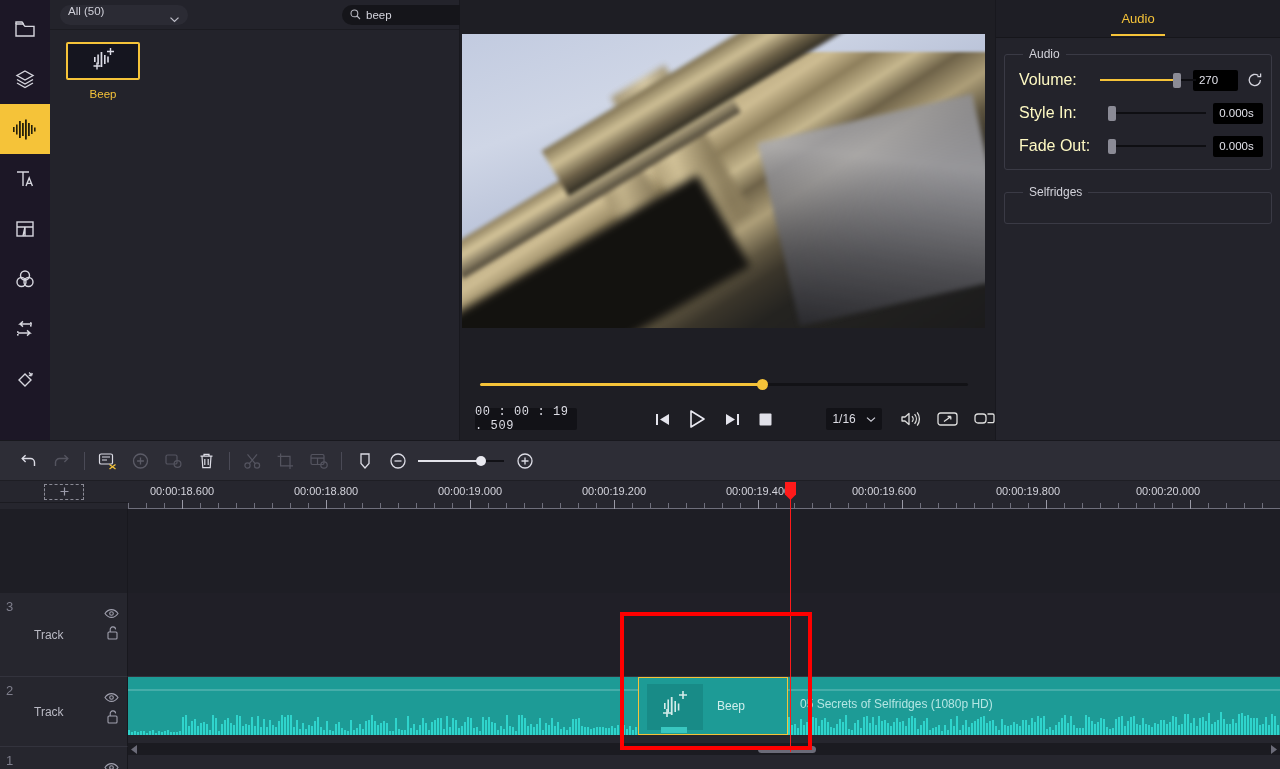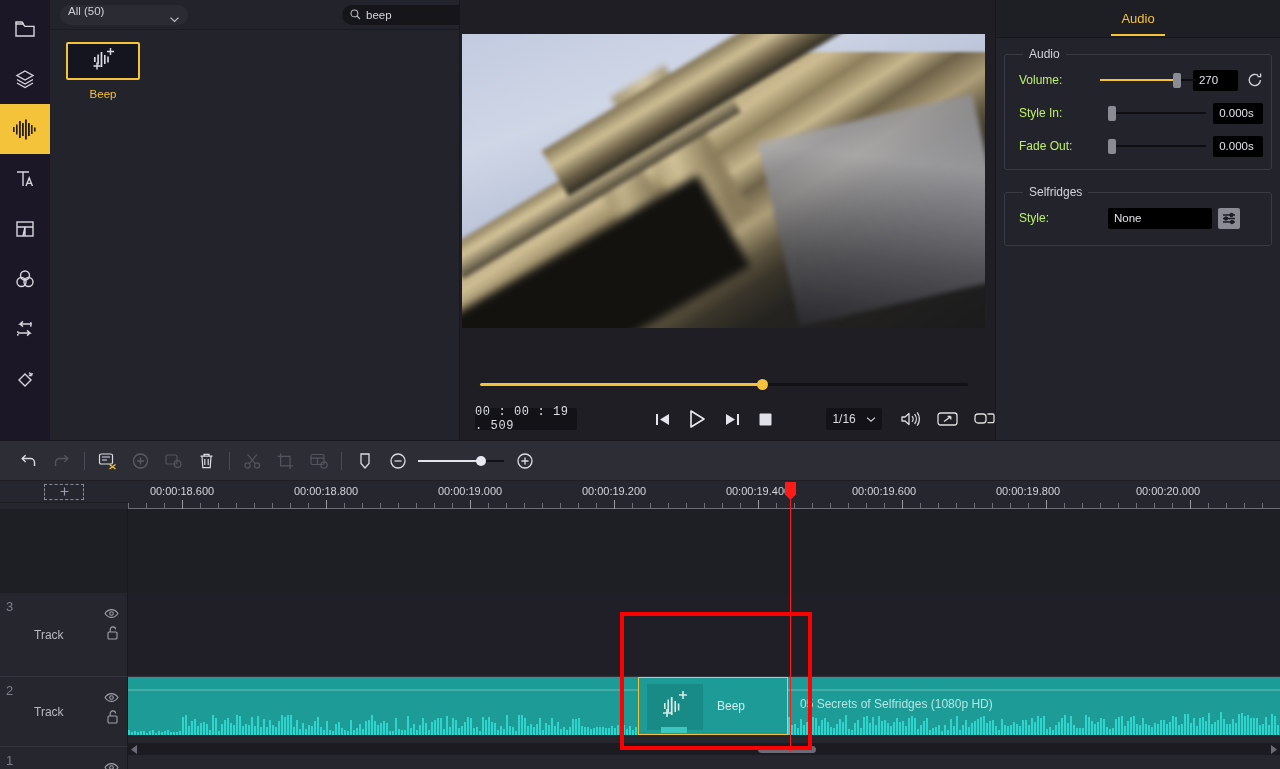--- a/index.html
+++ b/index.html
@@ -194,21 +194,21 @@
   .fieldset {
     position: relative; margin: 16px 8px 0 8px;
     border: 1px solid #3a3a45; border-radius: 3px; padding: 14px 8px 12px;
   }
   .fieldset > .legend {
     position: absolute; top: -8px; left: 18px; background: #23232b;
     padding: 0 6px; font-size: 12px; color: #d2d2da;
   }
   .row { display: flex; align-items: center; height: 22px; margin-bottom: 11px; }
   .row:last-child { margin-bottom: 0; }
-  .row .lbl { width: 95px; font-size: 12px; color: #bef264; padding-left: 6px; }
+  .row .lbl { width: 95px; font-size: 16px; color: #fef9c3; padding-left: 6px; }
   .slider { position: relative; width: 100px; height: 22px; }
   .slider .track {
     position: absolute; left: 2px; top: 10px; width: 96px; height: 2px;
     background: #0e0e12;
   }
   .slider .fill {
     position: absolute; left: 2px; top: 10px; height: 2px; background: #f5c339;
   }
   .slider .knob {
     position: absolute; top: 4px; width: 8px; height: 15px;
@@ -594,32 +594,20 @@
           <span class="track"></span>
           <span class="knob" style="left:0"></span>
         </span>
         <span class="numbox">0.000s</span>
       </div>
 
     </div>
 
     <div class="fieldset" style="margin-top:22px;padding-bottom:16px">
       <div class="legend">Selfridges</div>
-      <div class="row" style="margin-bottom:0">
-        <span class="lbl">Style:</span>
-        <span class="selbox">None</span>
-        <span class="eq-btn">
-          <svg width="15" height="13" viewBox="0 0 15 13" stroke="#1d1d24" stroke-width="1.3">
-            <path d="M1 3h12M1 6.5h12M1 10h12"></path>
-            <circle cx="9.5" cy="3" r="1.5" fill="#1d1d24"></circle>
-              <circle cx="4" cy="6.5" r="1.5" fill="#1d1d24"></circle>
-              <circle cx="10" cy="10" r="1.5" fill="#1d1d24"></circle>
-          </svg>
-        </span>
-      </div>
     </div>
   </div>
 
   <div class="edbar">
     <div style="width:12px"></div>
     <div class="tbtn">
       <svg width="19" height="15" viewBox="0 0 19 15" fill="none" stroke="#dcdce5" stroke-width="1.4">
           <path d="M3.5 5.5h8a4 4 0 014 4v3.5"></path>
           <path d="M6.6 2.2L3.2 5.6 6.6 9"></path>
         </svg>

